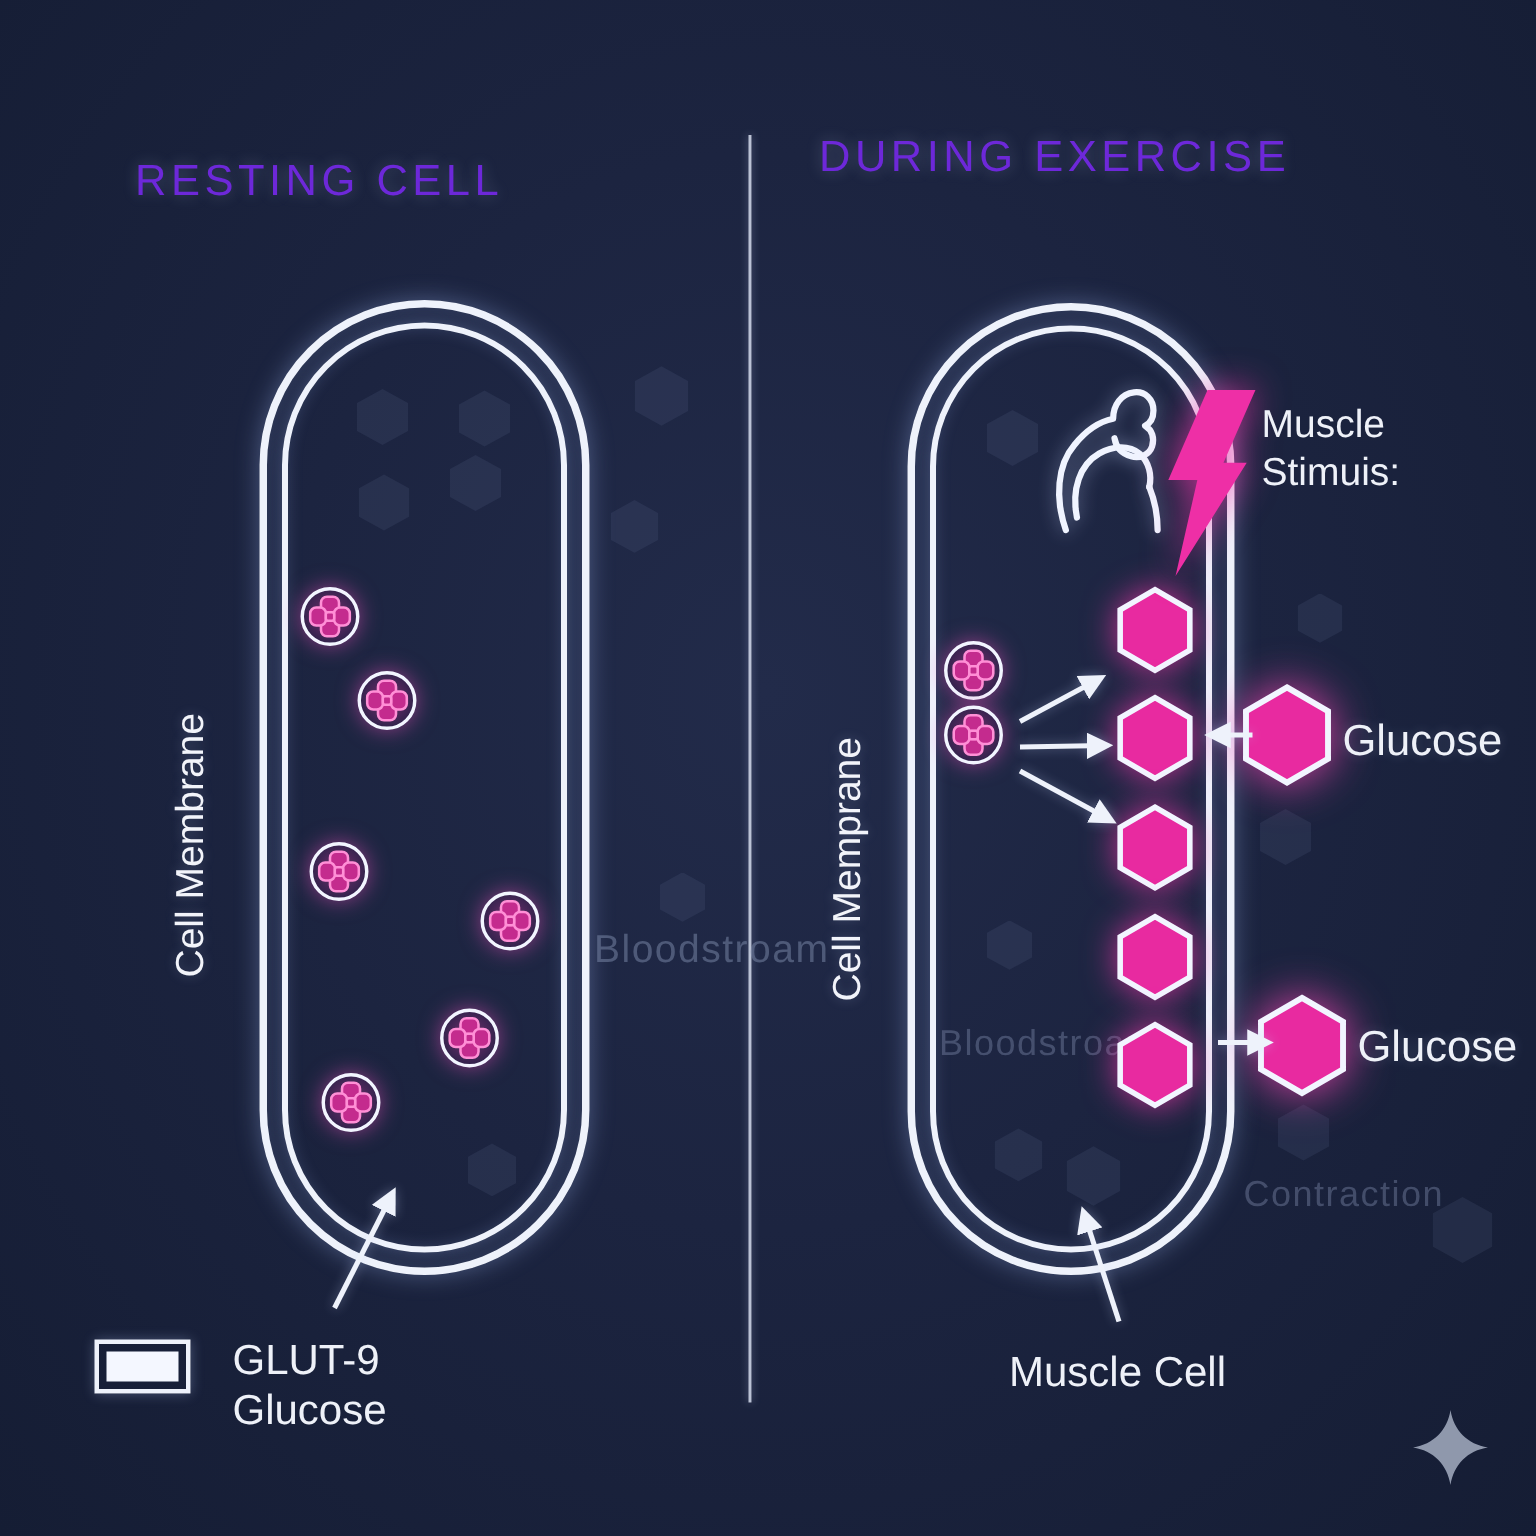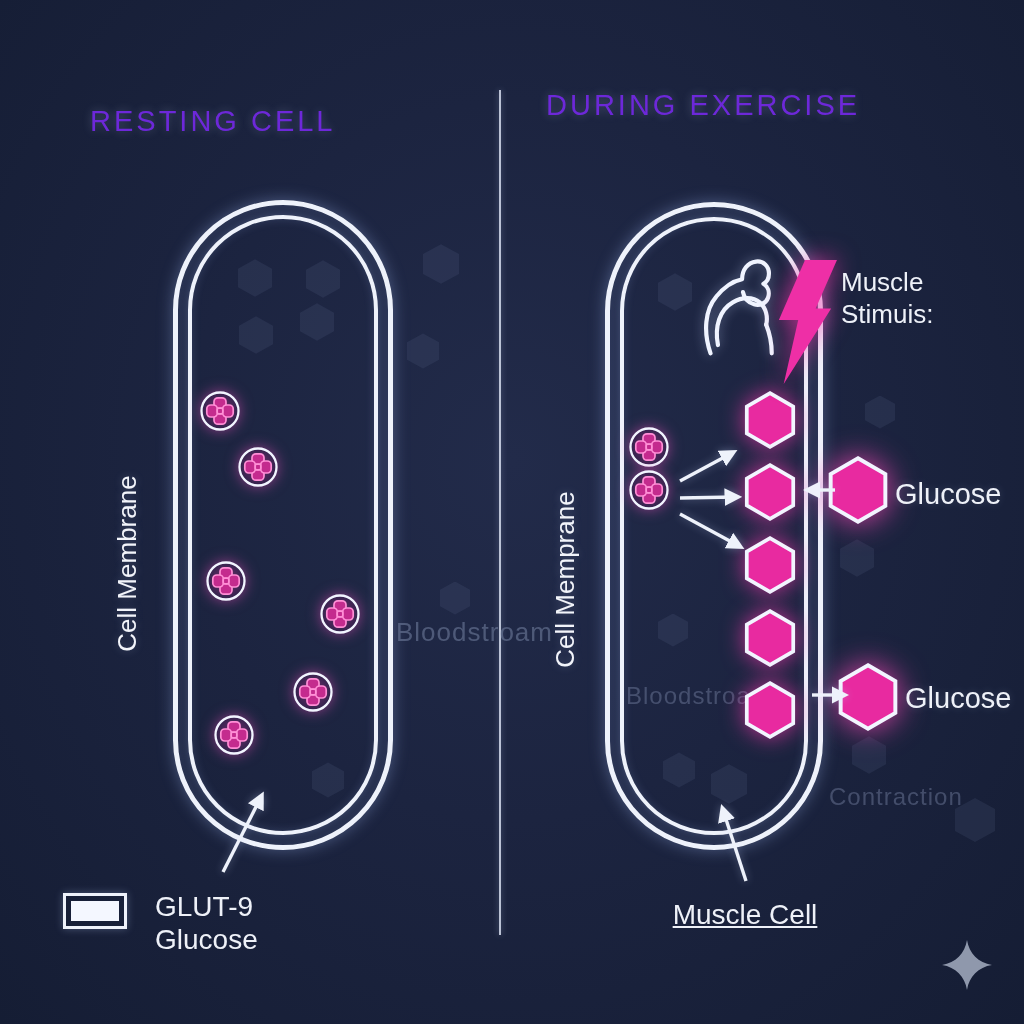--- a/index.html
+++ b/index.html
@@ -223,21 +223,21 @@
 </div>
 
 <div class="abs z6" style="left:841px;top:266px;">
   <div class="stim-line">Muscle</div>
   <div class="stim-line">Stimuis:</div>
 </div>
 
 <div class="abs glucose-label z6" style="left:895px;top:478px;">Glucose</div>
 <div class="abs glucose-label z6" style="left:905px;top:682px;">Glucose</div>
 
-<div class="abs bottom-label z6" style="left:645px;top:899px;width:200px;text-decoration:underline;">Muscle Cell</div>
+<div class="abs bottom-label z6" style="left:645px;top:899px;width:200px;">Muscle Cell</div>
 
 <div class="abs legend-box z6" style="left:63px;top:893px;">
   <div class="legend-box-fill"></div>
 </div>
 <div class="abs legend-text z6" style="left:155px;top:890px;">
   <div>GLUT-9</div>
   <div>Glucose</div>
 </div>
 
 <div class="abs z6" style="left:941px;top:939px;">

